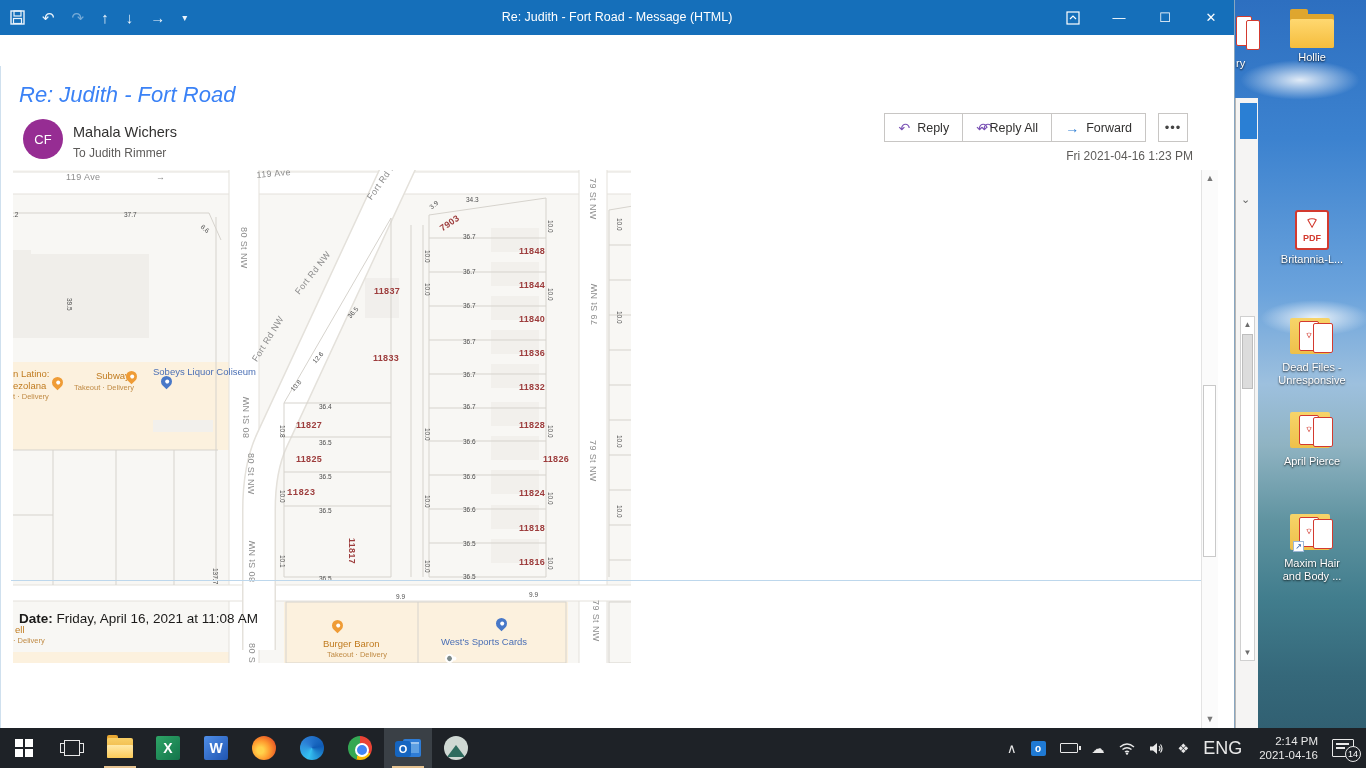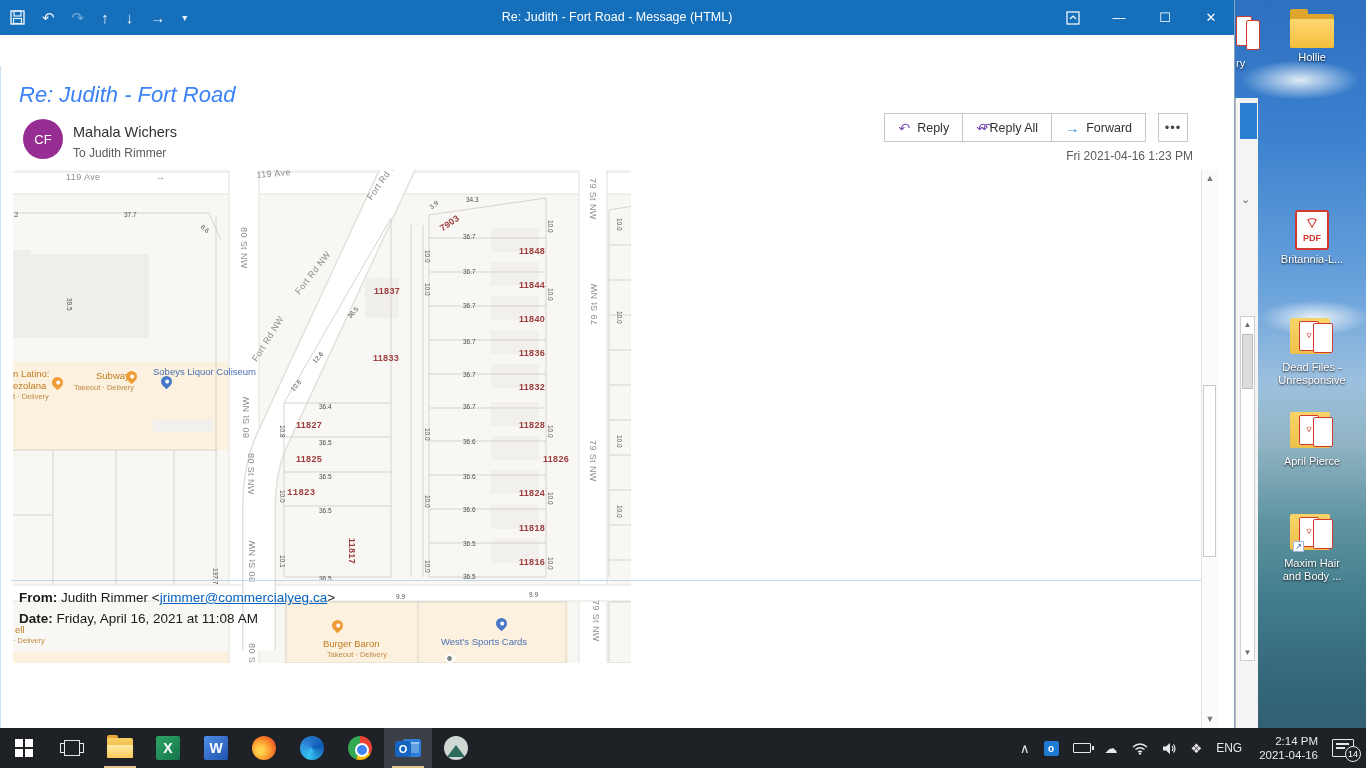--- a/index.html
+++ b/index.html
@@ -414,23 +414,20 @@
             <div class="pin food" style="left: 39px; top: 207px;"></div>
             <div class="pin food" style="left: 113px; top: 201px;"></div>
             <div class="pin shop" style="left: 148px; top: 206px;"></div>
             <div class="pin food" style="left: 319px; top: 450px;"></div>
             <div class="pin shop" style="left: 483px; top: 448px;"></div>
             <div class="pin dot" style="left: 432px; top: 484px;"></div>
           </div>
       </div>
 
       <div class="footer-div"></div>
-      <div class="fline" style="top:524px;">
-        <b>From:</b><span> Judith Rimmer &lt;</span><a href="#">jrimmer@commercialyeg.ca</a><span>&gt;</span>
-      </div>
       <div class="fline" style="top:545px;">
         <b>Date:</b><span> Friday, April 16, 2021 at 11:08 AM</span>
       </div>
 
       <div class="escroll">
         <div class="ar" style="top:0;">▲</div>
         <div class="thumb"></div>
         <div class="ar" style="bottom:0;">▼</div>
       </div>
     </div>
@@ -495,21 +492,21 @@
             <circle cx="8" cy="11.6" r="1.2" fill="#e8e8e8"></circle>
           </svg>
       </div>
       <div class="ti">
         <svg width="15" height="13" viewBox="0 0 15 13">
             <path d="M1 4.5 H4 L8 1 V12 L4 8.5 H1 Z" fill="#e8e8e8"></path>
             <path d="M10 4 Q12 6.5 10 9 M11.5 2.5 Q14.5 6.5 11.5 10.5" stroke="#e8e8e8" stroke-width="1.2" fill="none"></path>
           </svg>
       </div>
       <div class="ti">❖</div>
-      <div class="ti" style="font-size:12px;">ENG</div>
+      <div class="ti" style="font-size:18px;">ENG</div>
       <div class="clock">
         <div>2:14 PM</div>
         <div>2021-04-16</div>
       </div>
       <div class="notif">
         <i></i>
           <i></i>
         <div class="badge">14</div>
       </div>
     </div>

